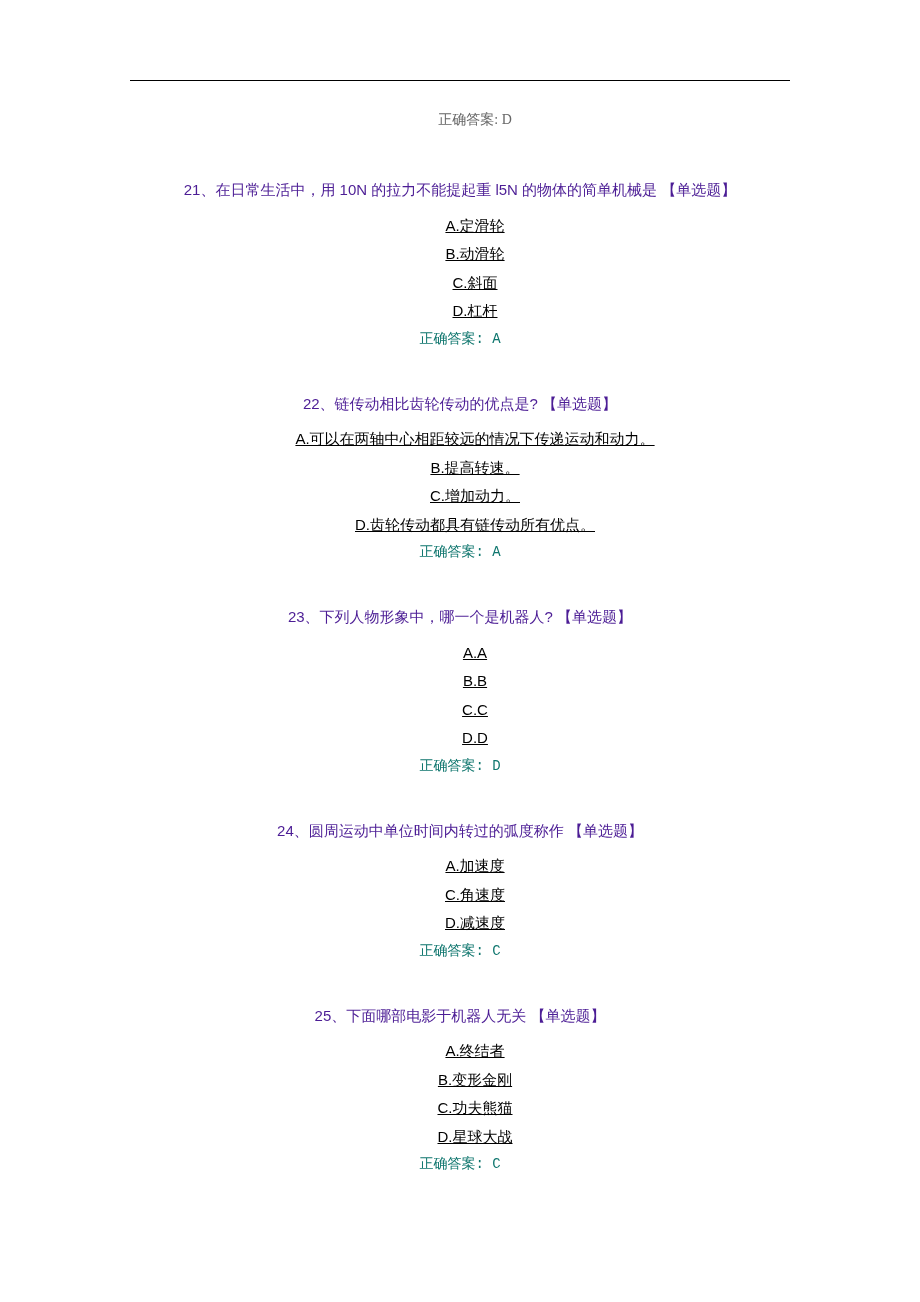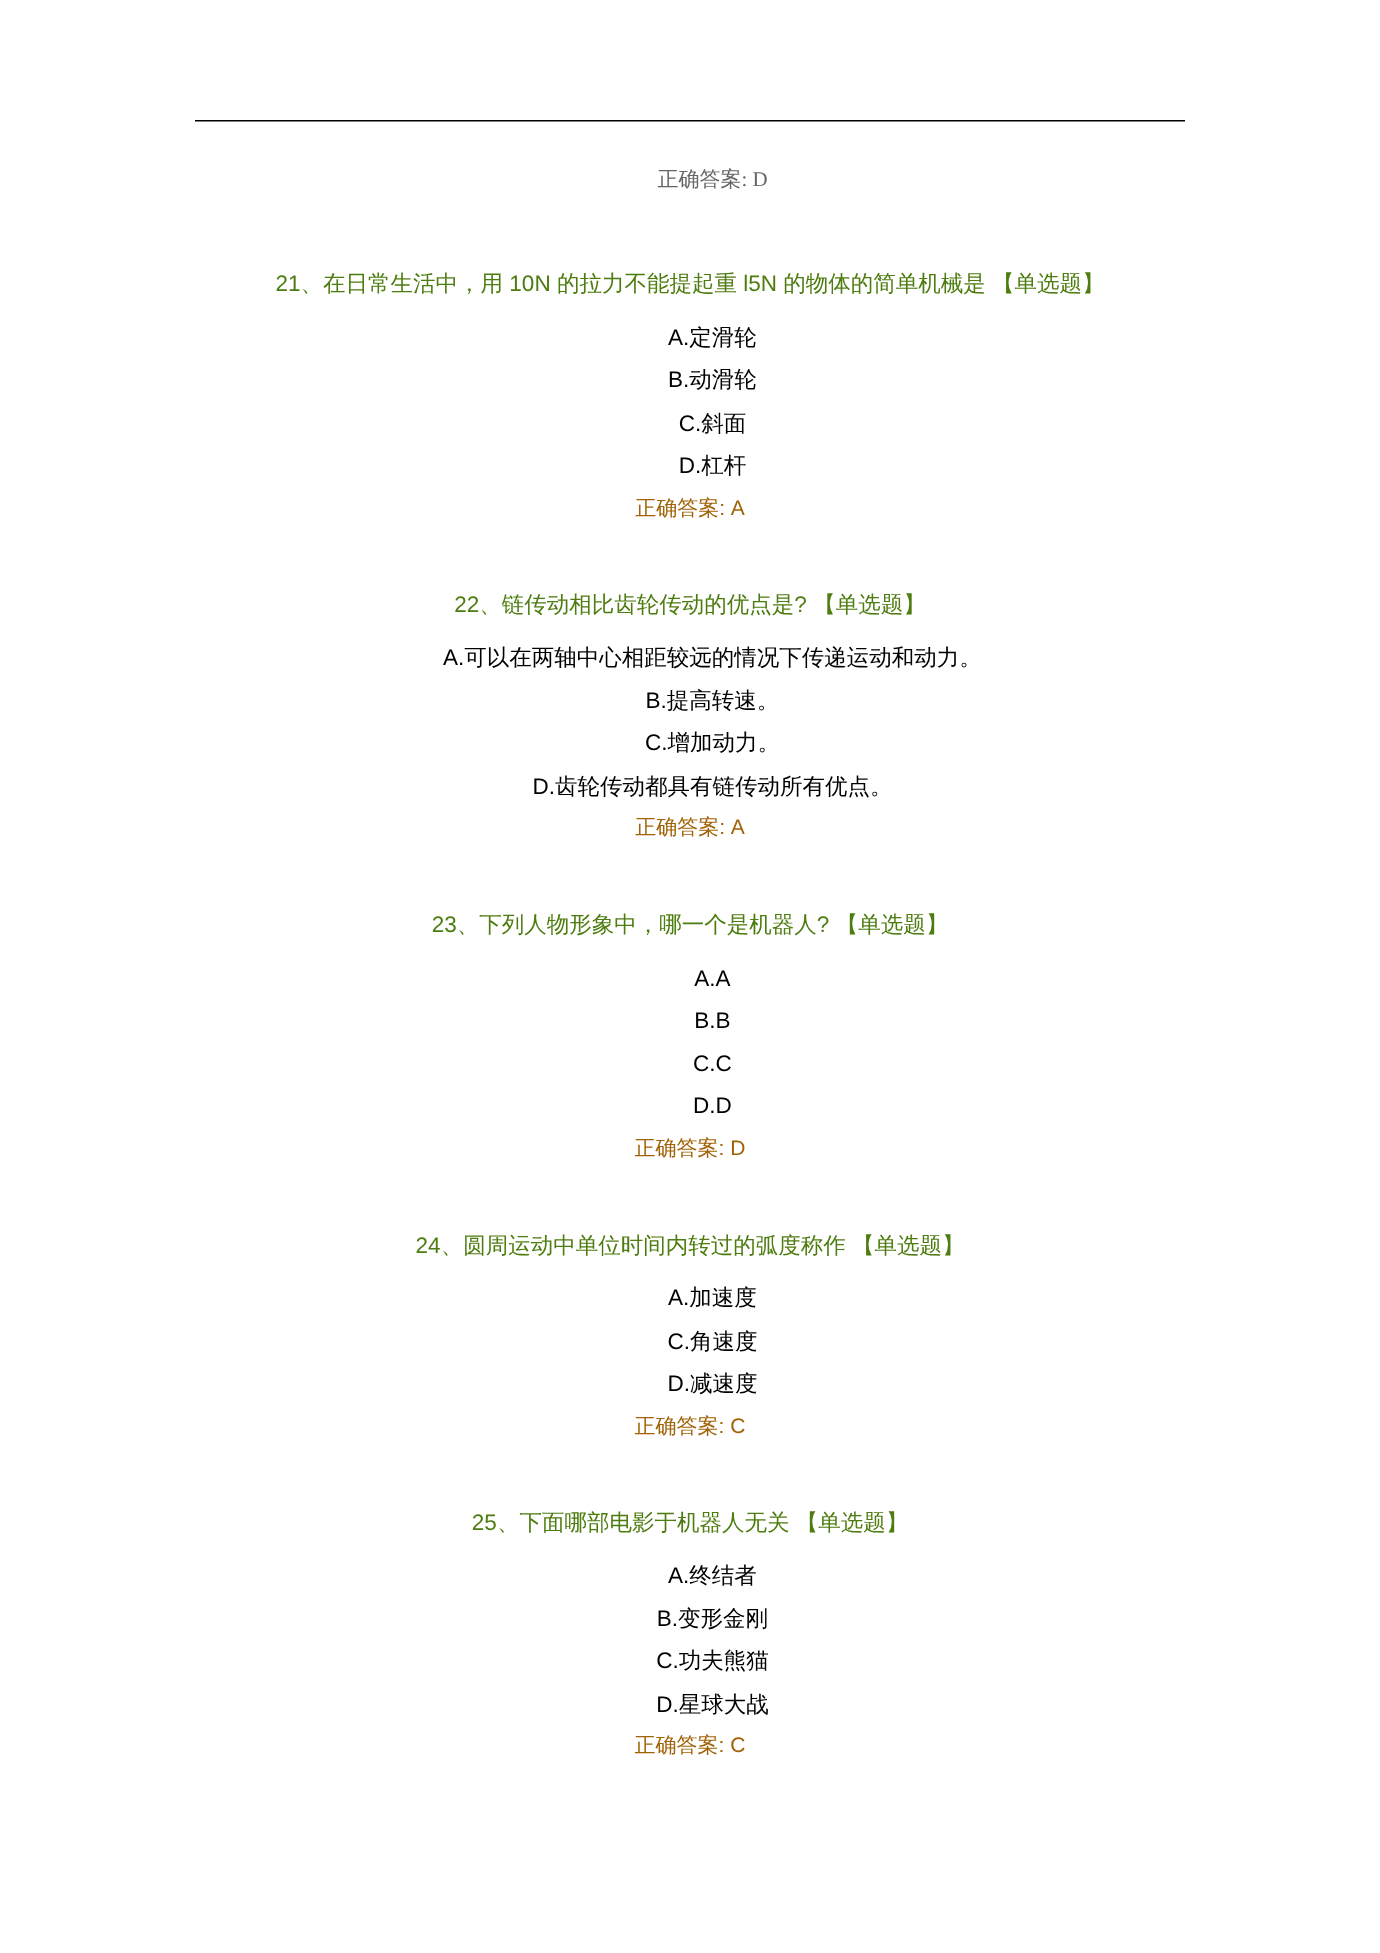--- a/index.html
+++ b/index.html
@@ -27,36 +27,37 @@
       font-size: 14px;
       color: #666666;
       margin-left: 30px;
       margin-bottom: 50px;
     }
     .question-block {
       margin-bottom: 45px;
     }
     .question-title {
       font-size: 15px;
-      color: #4d7c0f;
+      color: #4c1d95;
       margin-bottom: 10px;
       line-height: 1.5;
     }
     .options {
       margin-left: 30px;
     }
     .option {
       font-size: 15px;
       color: #000000;
       line-height: 1.9;
+      text-decoration: underline;
     }
     .answer {
-      font-family: Liberation Sans, sans-serif;
+      font-family: Liberation Mono, monospace;
       font-size: 14px;
-      color: #a16207;
+      color: #0f766e;
       margin-left: 0;
       margin-top: 4px;
     }
   </style>
 </head>
 <body>
 
 <div class="top-divider"></div>
 
 <div class="answer-prev">正确答案: D</div>

